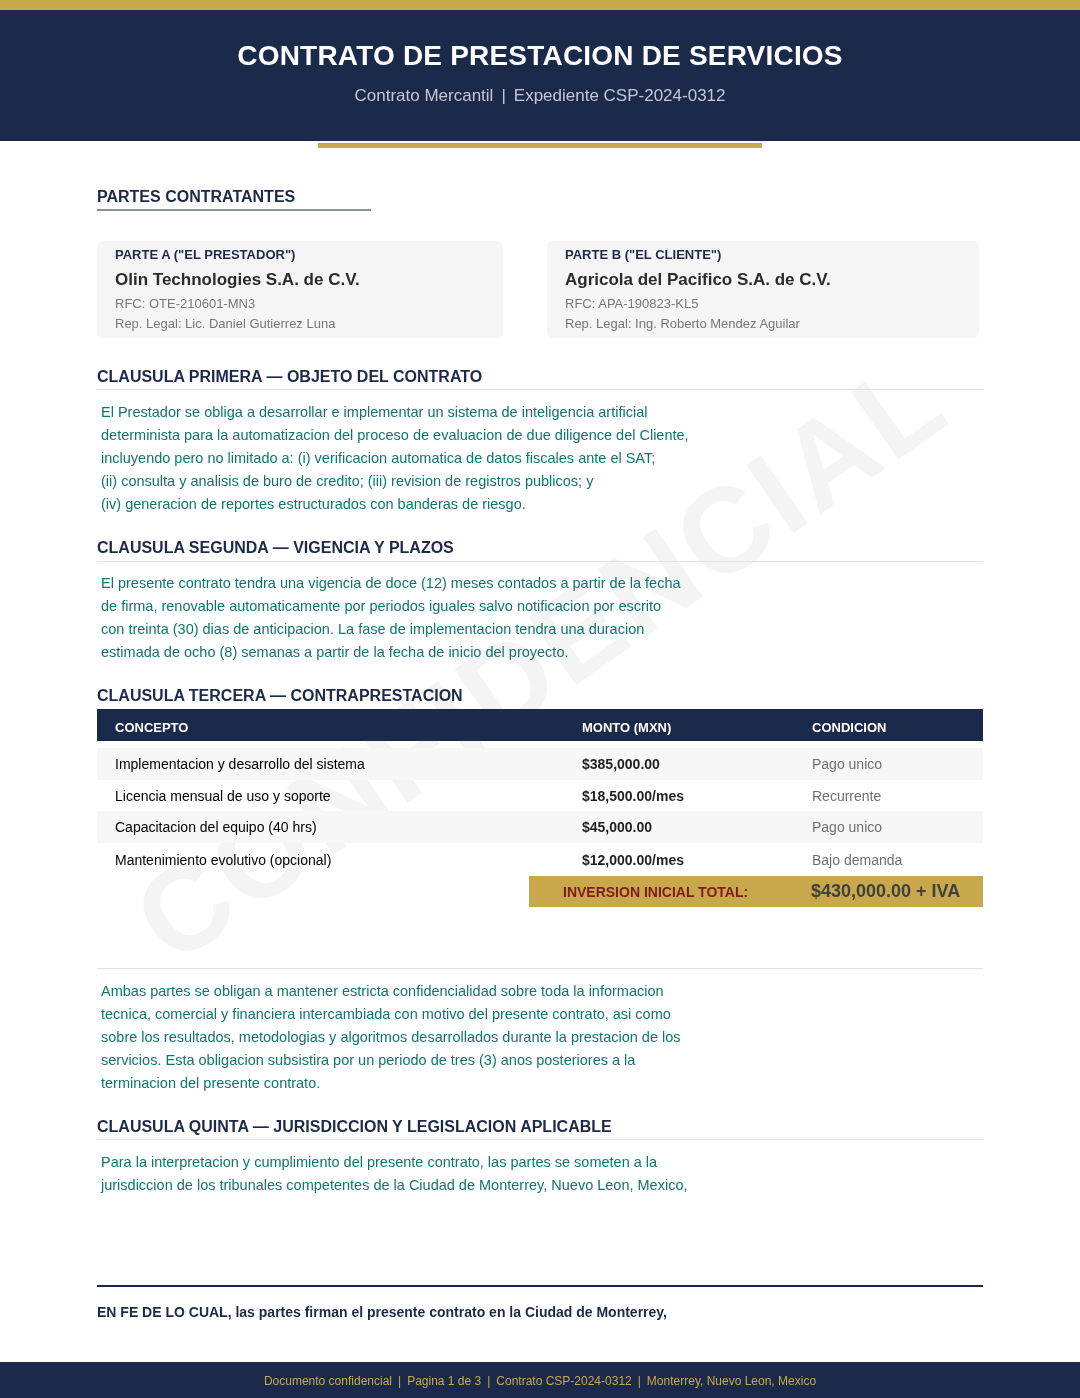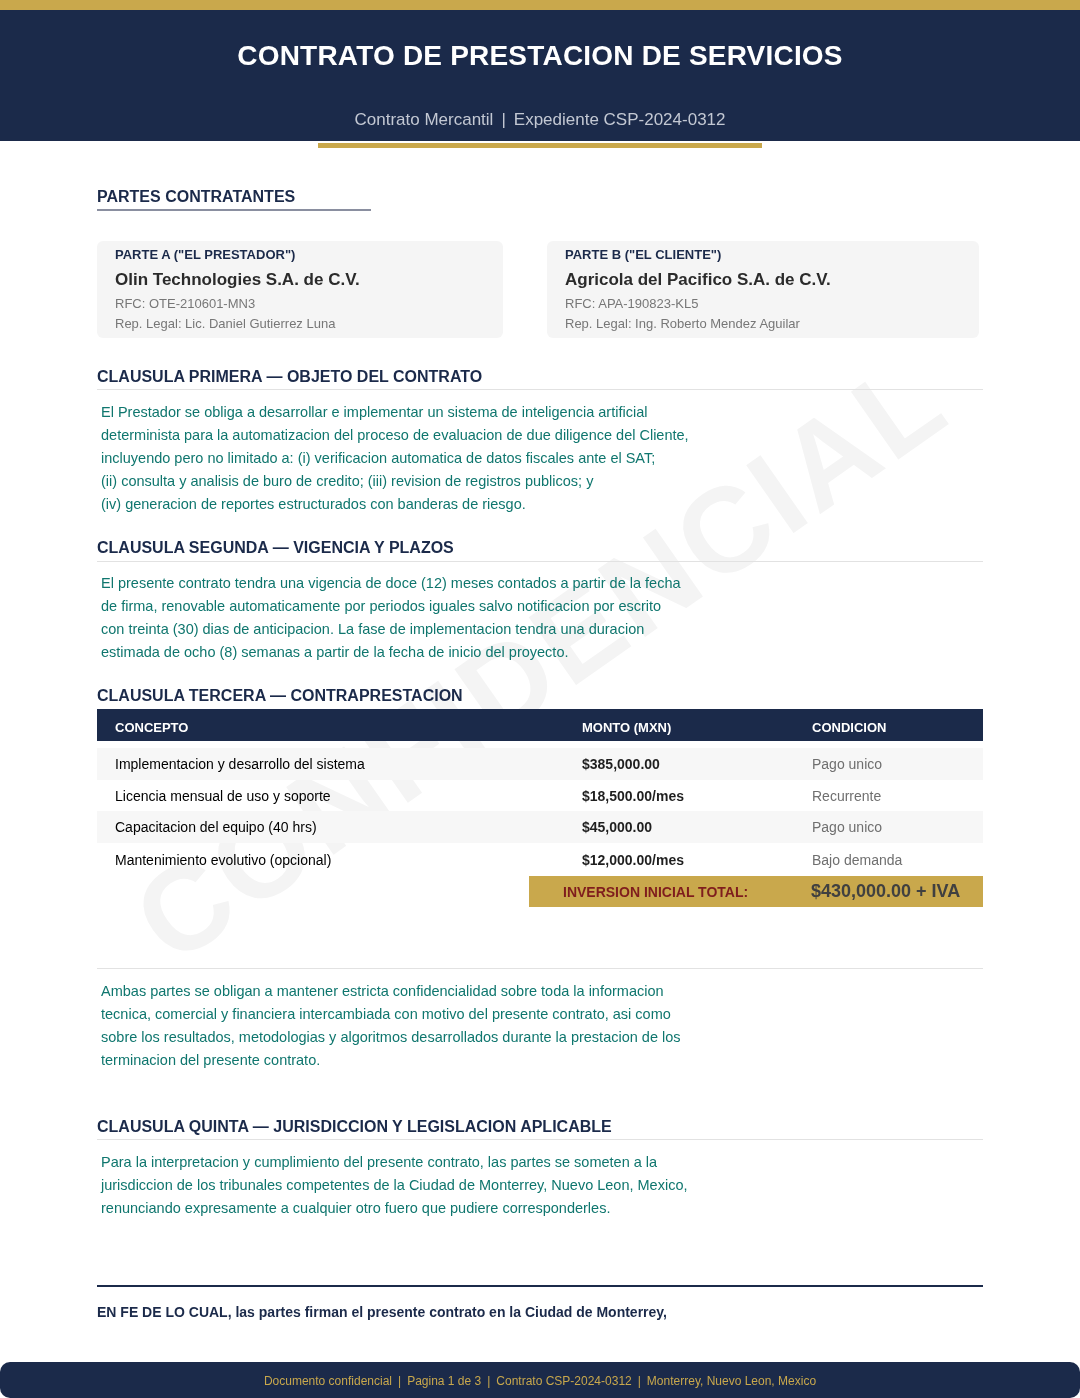--- a/index.html
+++ b/index.html
@@ -2,21 +2,21 @@
 <html><head>
   <meta charset="utf-8">
   <style>
     * { box-sizing: border-box; margin: 0; padding: 0; }
     html, body { width: 1080px; height: 1398px; background: #ffffff; overflow: hidden; }
     body { font-family: "Liberation Sans", sans-serif; color: #333333; position: relative; }
 
     .top-gold { position: absolute; left: 0; top: 0; width: 1080px; height: 10px; background: #c9a84c; }
     .header { position: absolute; left: 0; top: 10px; width: 1080px; height: 131px; background: #1b2a4a; text-align: center; }
     .header .title { position: absolute; left: 0; right: 0; top: 30px; font-size: 28px; font-weight: bold; color: #ffffff; letter-spacing: 0.2px; }
-    .header .subtitle { position: absolute; left: 0; right: 0; top: 76px; font-size: 17px; color: #c3c8d3; margin-top: 24px; }
+    .header .subtitle { position: absolute; left: 0; right: 0; top: 76px; font-size: 17px; color: #c3c8d3; }
     .header .subtitle .sep { margin: 0 8px; }
     .gold-rule { position: absolute; left: 318px; top: 143px; width: 444px; height: 5px; background: #c9a84c; }
 
     .watermark { position: absolute; left: 60px; top: 590px; width: 960px; text-align: center; font-size: 120px; font-weight: bold; color: #f4f4f4; transform: rotate(-35deg); transform-origin: center center; letter-spacing: 4px; z-index: 0; pointer-events: none; white-space: nowrap; }
 
     .content { position: absolute; left: 0; top: 0; width: 1080px; height: 1398px; z-index: 1; }
 
     .section-title { position: absolute; left: 97px; font-size: 16px; font-weight: bold; color: #1b2a4a; }
     .parties-title { top: 188px; }
     .parties-underline { position: absolute; left: 97px; top: 209px; width: 274px; height: 2px; background: #8a8fa0; }
@@ -46,21 +46,21 @@
     .td.c2 { color: #1f1f1f; font-weight: bold; }
     .td.c3 { color: #6f6f6f; }
 
     .total-box { position: absolute; left: 529px; top: 876px; width: 454px; height: 31px; background: #c9a84c; }
     .total-box .label { position: absolute; left: 34px; top: 8px; font-size: 14px; font-weight: bold; color: #7f1d1d; }
     .total-box .value { position: absolute; left: 282px; top: 5px; font-size: 18px; font-weight: bold; color: #404040; }
 
     .sign-rule { position: absolute; left: 97px; top: 1285px; width: 886px; height: 2px; background: #1b2a4a; }
     .sign-text { position: absolute; left: 97px; top: 1301px; width: 700px; font-size: 14px; line-height: 22px; font-weight: bold; color: #1b2a4a; }
 
-    .footer { position: absolute; left: 0; top: 1362px; width: 1080px; height: 36px; background: #1b2a4a; text-align: center; border-radius: 10px; }
+    .footer { position: absolute; left: 0; top: 1362px; width: 1080px; height: 36px; background: #1b2a4a; text-align: center; }
     .footer .ftext { position: absolute; left: 0; right: 0; top: 12px; font-size: 12px; color: #c9a84c; }
     .footer .ftext .sep { margin: 0 6px; }
   </style>
 </head>
 <body>
 
 <div class="top-gold"></div>
 
 <div class="header">
   <div class="title">CONTRATO DE PRESTACION DE SERVICIOS</div>
@@ -143,29 +143,29 @@
   <div class="total-box">
     <div class="label">INVERSION INICIAL TOTAL:</div>
     <div class="value">$430,000.00 + IVA</div>
   </div>
 
   <div class="clause-rule" style="top:968px;"></div>
   <div class="clause-body" style="top:980px;">
     <div>Ambas partes se obligan a mantener estricta confidencialidad sobre toda la informacion</div>
     <div>tecnica, comercial y financiera intercambiada con motivo del presente contrato, asi como</div>
     <div>sobre los resultados, metodologias y algoritmos desarrollados durante la prestacion de los</div>
+    <div>servicios. Esta obligacion subsistira por un periodo de tres (3) anos posteriores a la</div>
     <div>terminacion del presente contrato.</div>
   </div>
 
   <div class="clause-title" style="top:1118px;">CLAUSULA QUINTA — JURISDICCION Y LEGISLACION APLICABLE</div>
   <div class="clause-rule" style="top:1139px;"></div>
   <div class="clause-body" style="top:1151px;">
     <div>Para la interpretacion y cumplimiento del presente contrato, las partes se someten a la</div>
     <div>jurisdiccion de los tribunales competentes de la Ciudad de Monterrey, Nuevo Leon, Mexico,</div>
-    <div>renunciando expresamente a cualquier otro fuero que pudiere corresponderles.</div>
   </div>
 
   <div class="sign-rule"></div>
   <div class="sign-text">
     <div>EN FE DE LO CUAL, las partes firman el presente contrato en la Ciudad de Monterrey,</div>
   </div>
 </div>
 
 <div class="footer">
   <div class="ftext">

